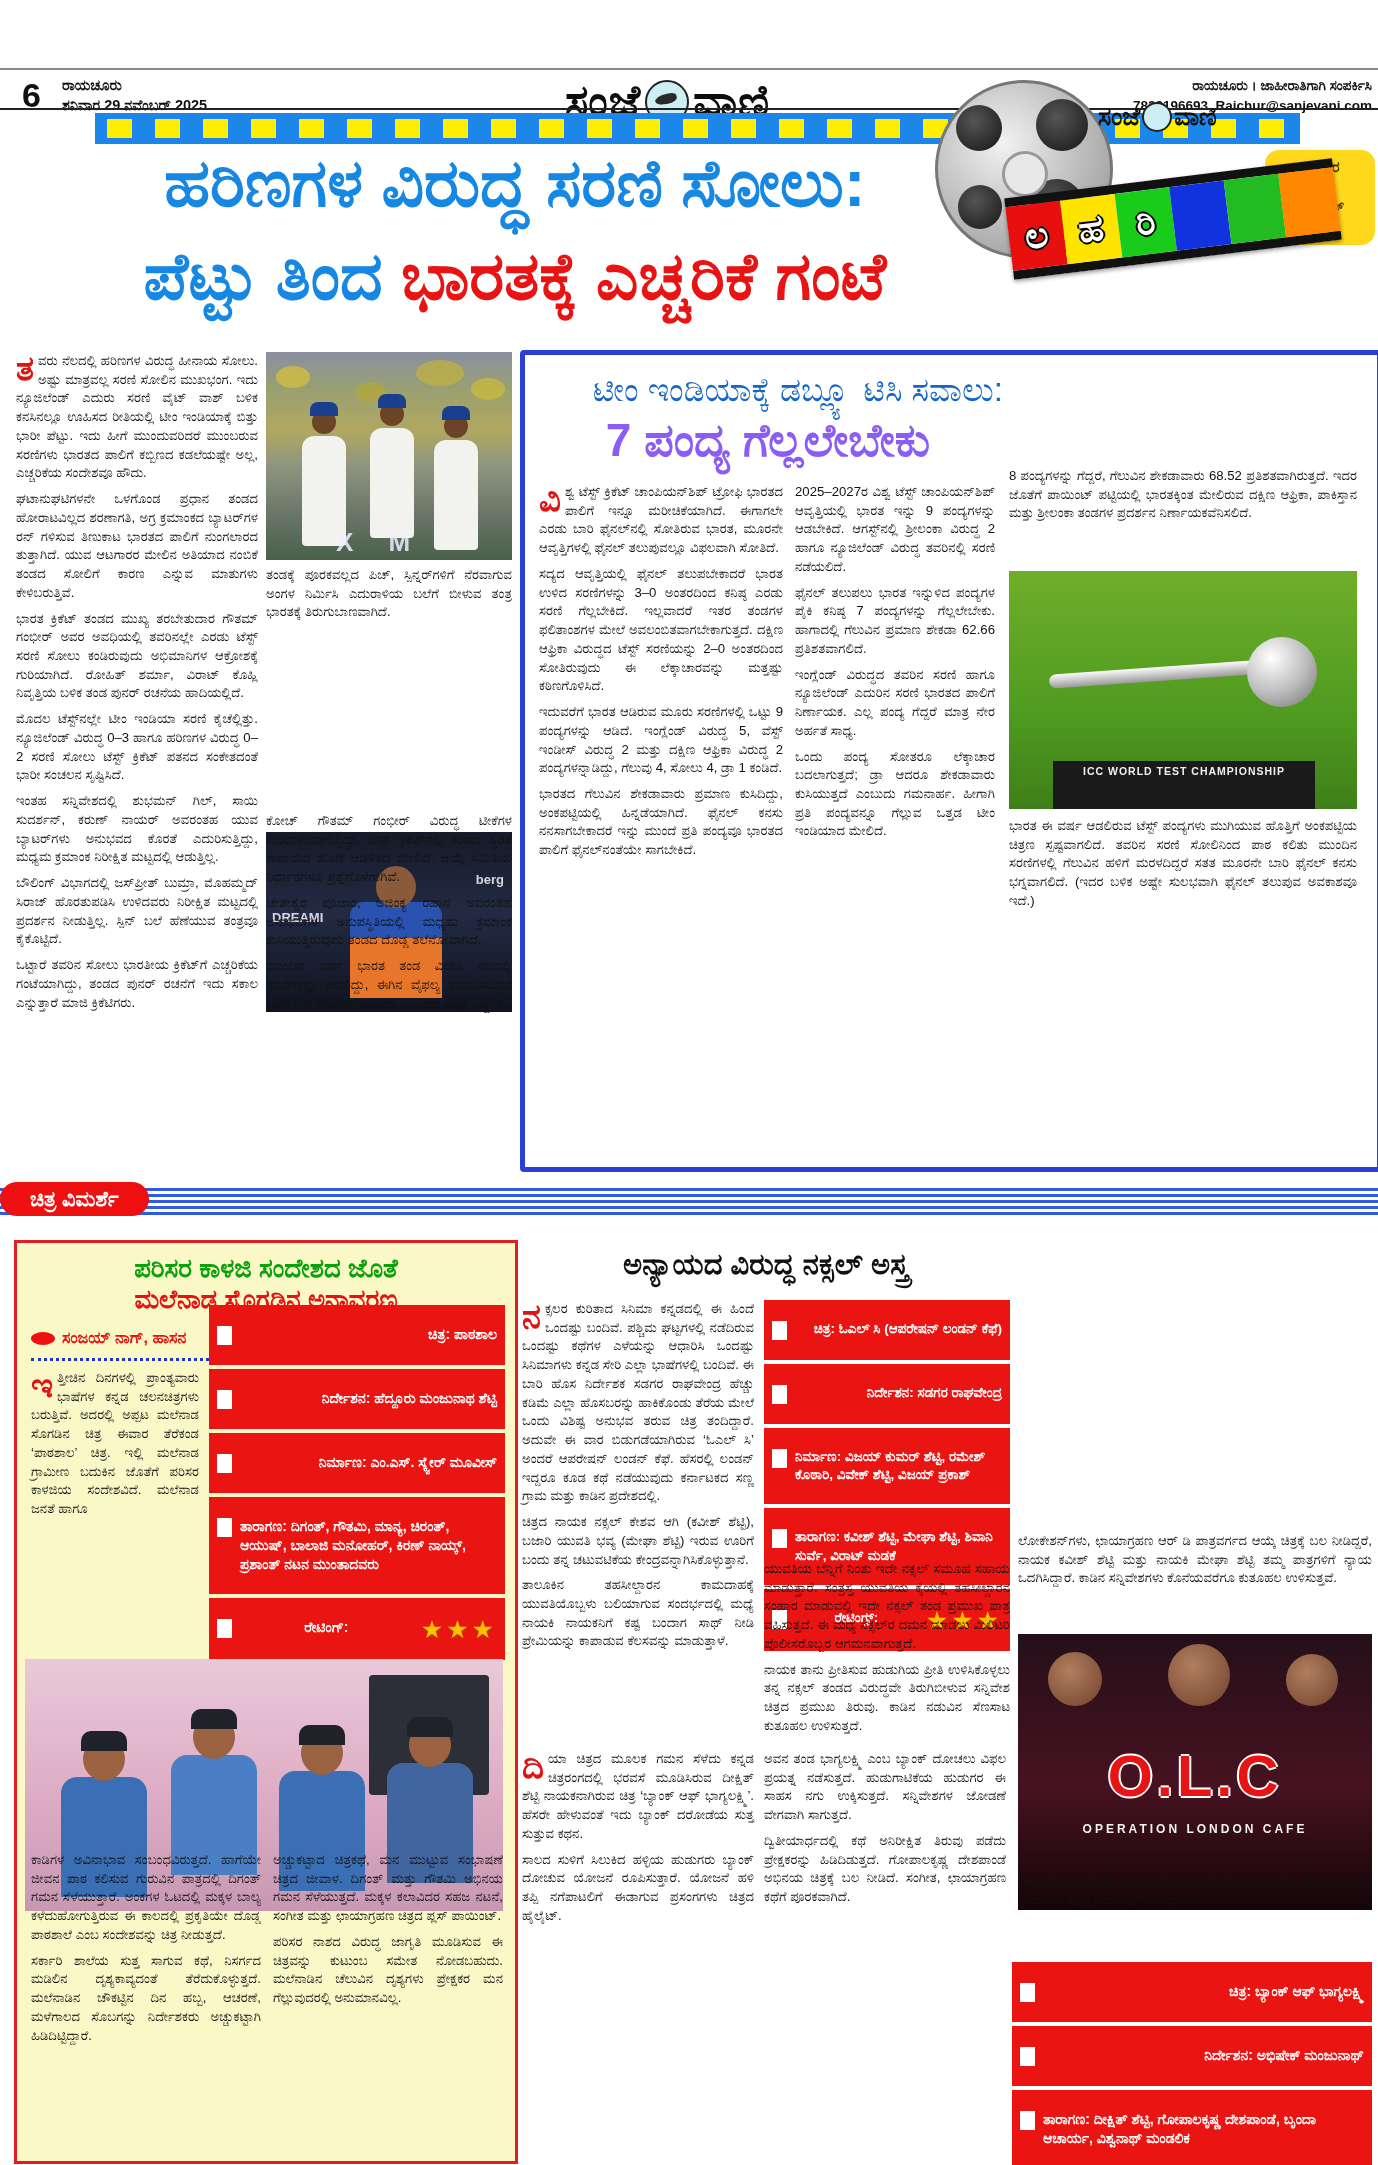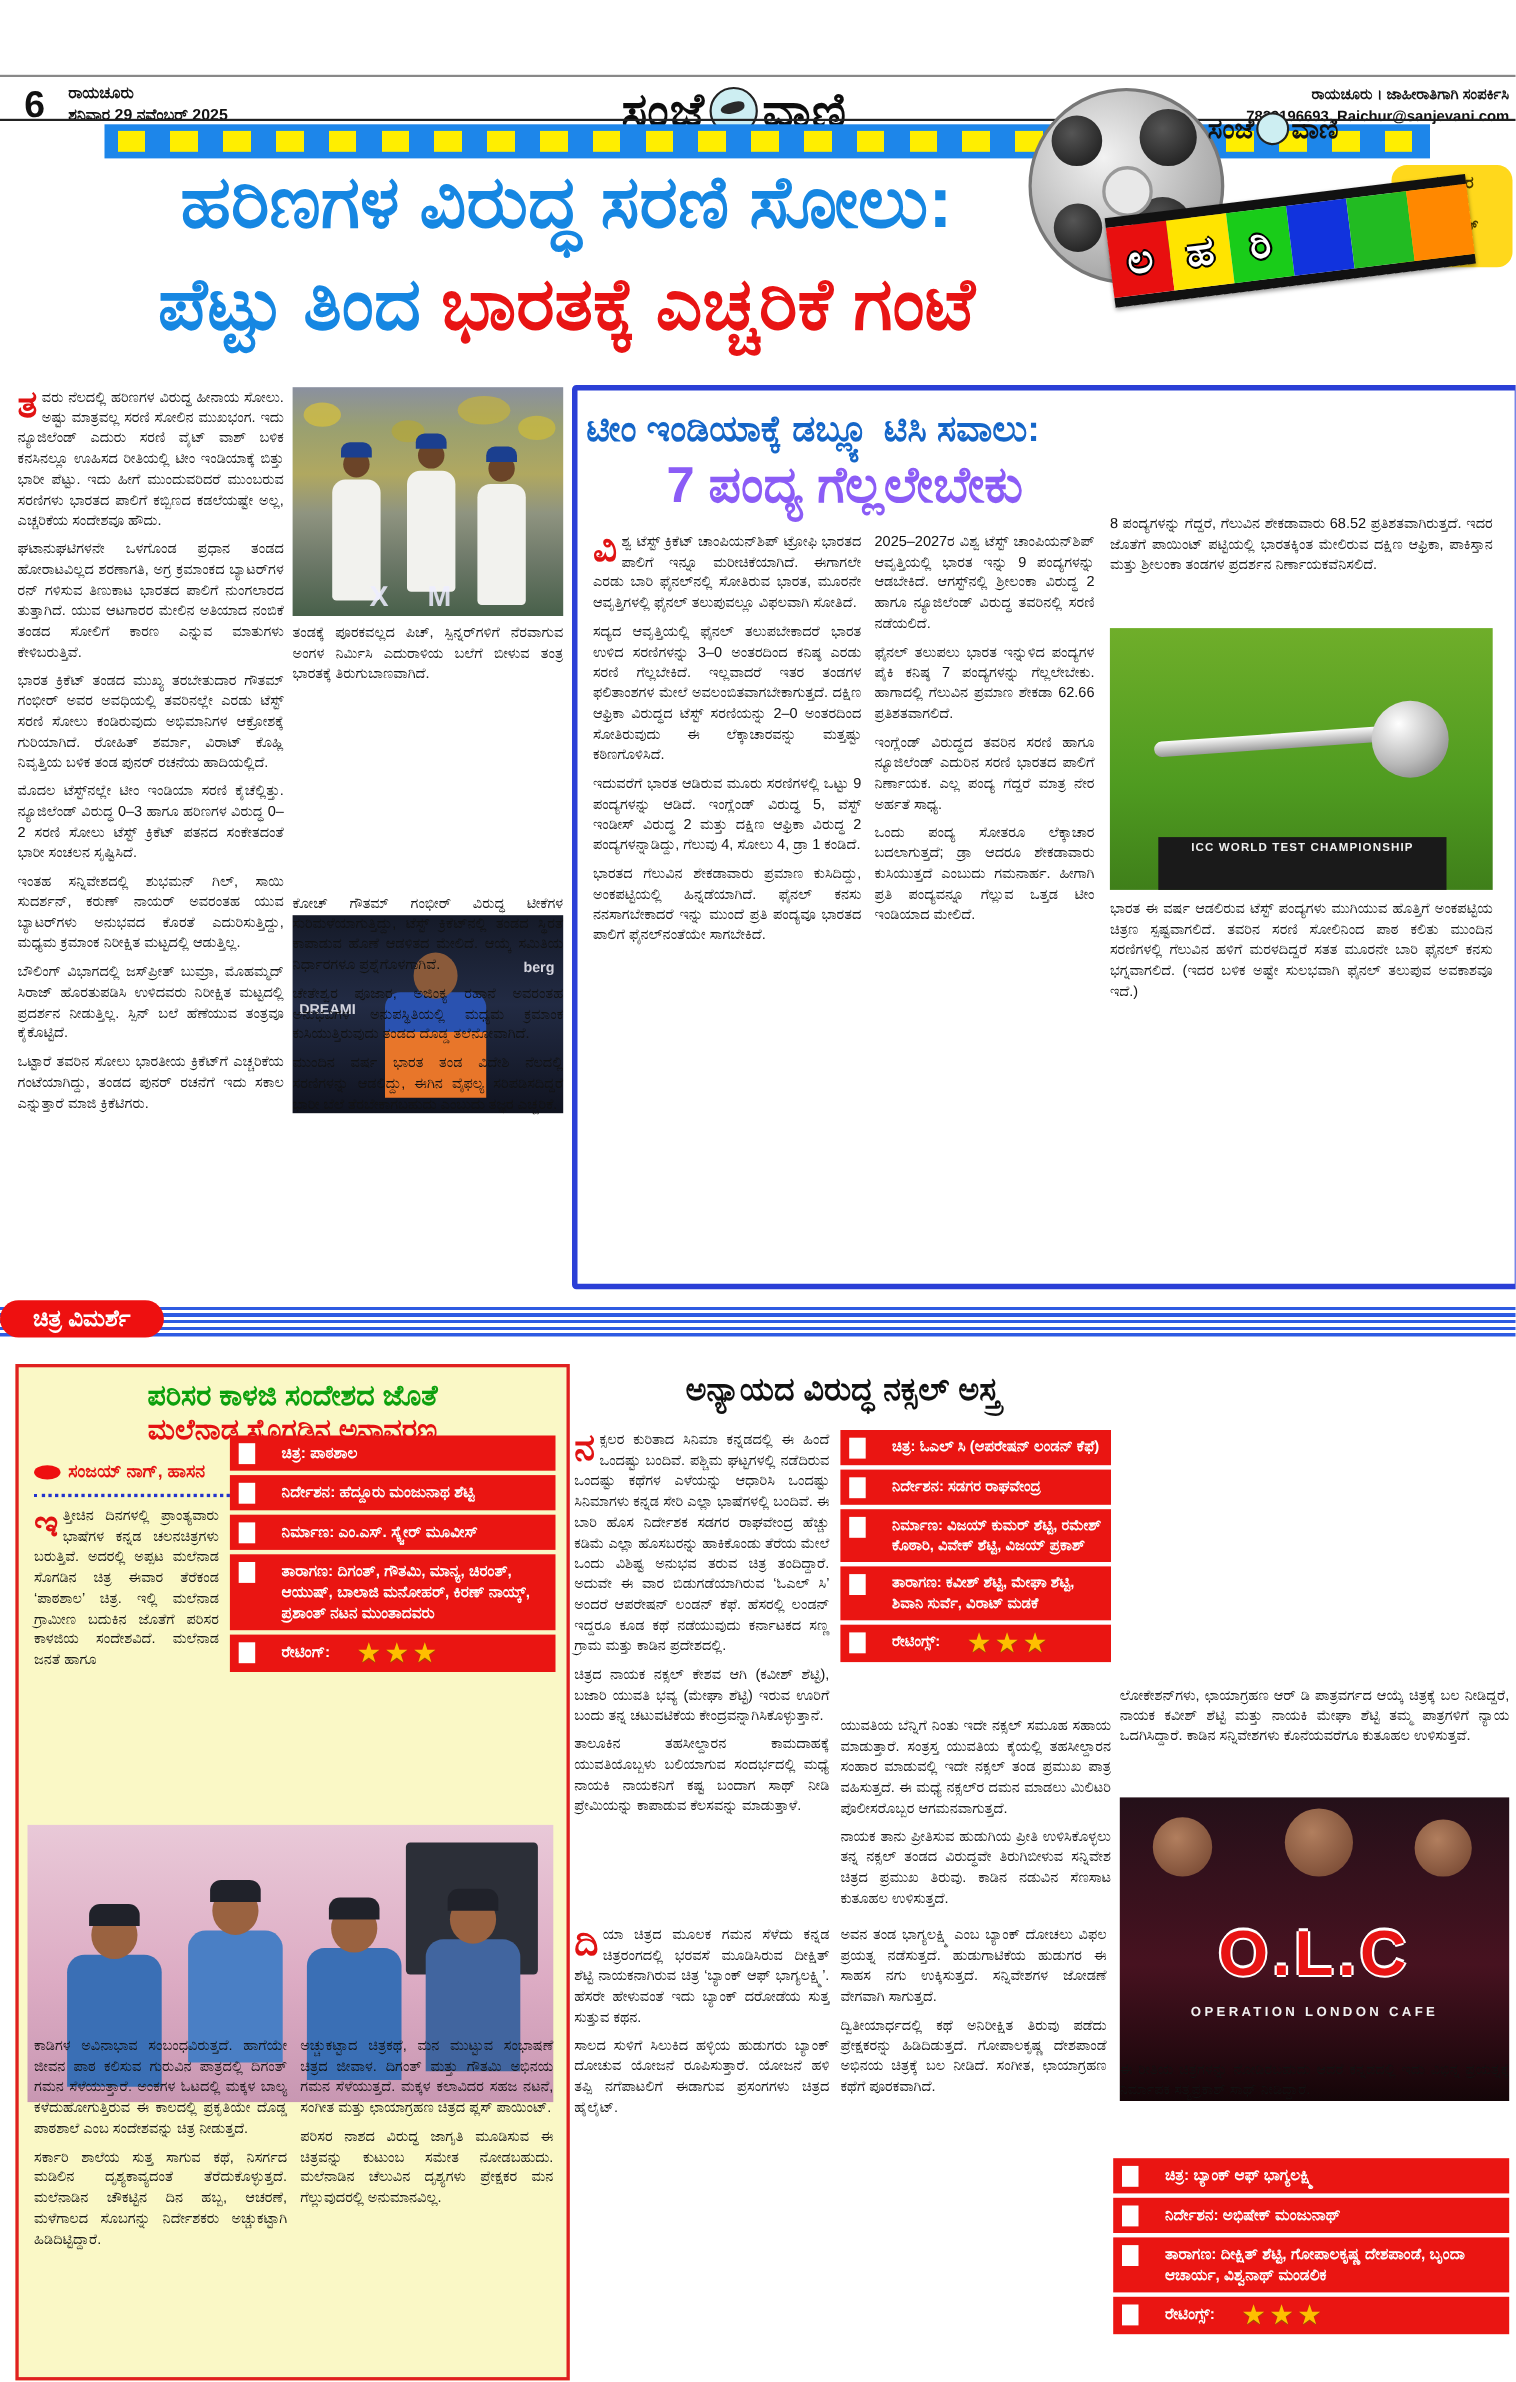--- a/index.html
+++ b/index.html
@@ -31,36 +31,36 @@
   .colorstrip{display:flex;transform:rotate(-7deg);border-top:9px solid #111;border-bottom:9px solid #111;
      box-shadow:0 2px 4px rgba(0,0,0,.4);}
   .cs-cell{width:55px;height:64px;display:flex;align-items:center;justify-content:center;
      font-size:36px;font-weight:900;color:#fff;
      text-shadow:-2px 0 #000,2px 0 #000,0 -2px #000,0 2px #000;}
   
   .h-main{font-weight:900;font-size:66px;line-height:1.0;text-align:center;white-space:nowrap;}
   .blue{color:#1687e2;} .red{color:#e81414;}
   
   .wtcbox{border:5px solid #2b3fd6;border-radius:4px;background:#fff;}
-  .wtc-h1{font-size:33px;font-weight:700;color:#1566c8;text-align:left;line-height:1.15;}
+  .wtc-h1{font-size:33px;font-weight:400;color:#1566c8;text-align:right;line-height:1.15;}
   .wtc-h2{font-size:46px;font-weight:900;color:#8b5cf6;text-align:center;line-height:1.0;}
   
   .stripes{background:repeating-linear-gradient(180deg,#2e5be2 0 3px,#ffffff 3px 6px);}
   .pill{background:#ee1010;color:#fff;font-weight:bold;font-size:21px;padding:5px 30px;border-radius:22px;}
   
   .ybox{background:#faf8c6;border:3px solid #e02020;}
   .ybox-h1{font-size:26px;font-weight:900;color:#0da00d;text-align:center;line-height:1.2;}
   .ybox-h2{font-size:26px;font-weight:900;color:#e41212;text-align:center;line-height:1.2;}
   .byline{display:flex;align-items:center;gap:7px;font-size:16px;font-weight:bold;color:#e41212;}
   .byline .dot{width:24px;height:13px;border-radius:50%;background:#ee1010;}
   .dotline{border-bottom:3px dotted #2233cc;height:3px;}
   
   .credits{display:flex;flex-direction:column;gap:4px;}
   .credit-row{background:#ea1512;color:#fff;font-weight:bold;font-size:14px;line-height:1.35;
-     padding:6px 8px;display:flex;align-items:flex-start;gap:24px;}
+     padding:20px 8px;display:flex;align-items:flex-start;gap:8px;justify-content:space-between;}
   .credit-row .bullet{width:15px;height:19px;background:#fff;flex:none;margin-top:1px;}
   .stars{color:#ffbf00;font-size:25px;line-height:.9;letter-spacing:3px;text-shadow:0 1px 1px #8a5e00;}
   .rev-h{font-size:29px;font-weight:900;text-align:center;line-height:1.15;}
   
   .ph{overflow:hidden;position:relative;}
   .cricket{background:linear-gradient(180deg,#8a90a0 0%,#9aa070 18%,#b0a860 38%,#8f9480 55%,#6f7a6a 75%,#48604a 100%);}
   .blob{position:absolute;border-radius:50%;}
   .player{position:absolute;width:44px;height:110px;background:#f2f2ee;border-radius:12px 12px 4px 4px;}
   .player::before{content:"";position:absolute;top:-26px;left:10px;width:24px;height:24px;border-radius:50%;background:#6b4428;}
   .player::after{content:"";position:absolute;top:-34px;left:8px;width:28px;height:14px;border-radius:8px 8px 0 0;background:#1b3f8f;}

